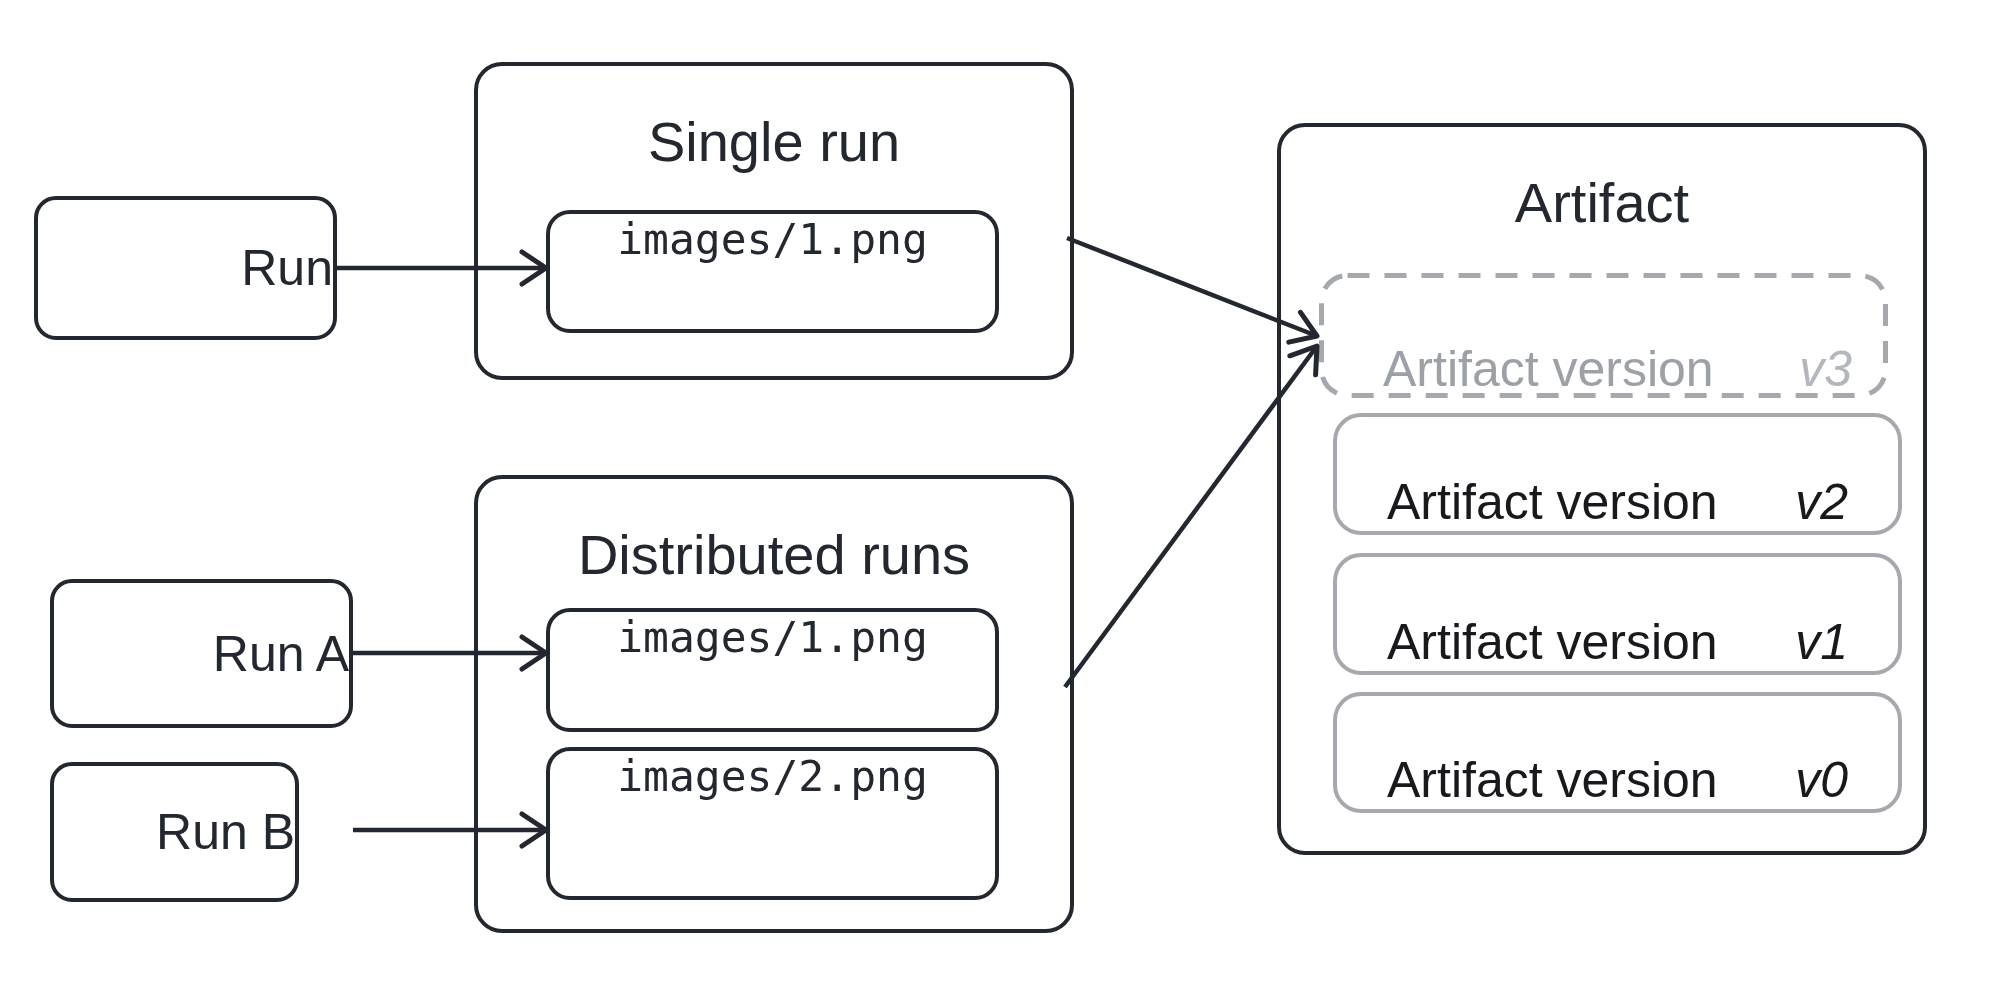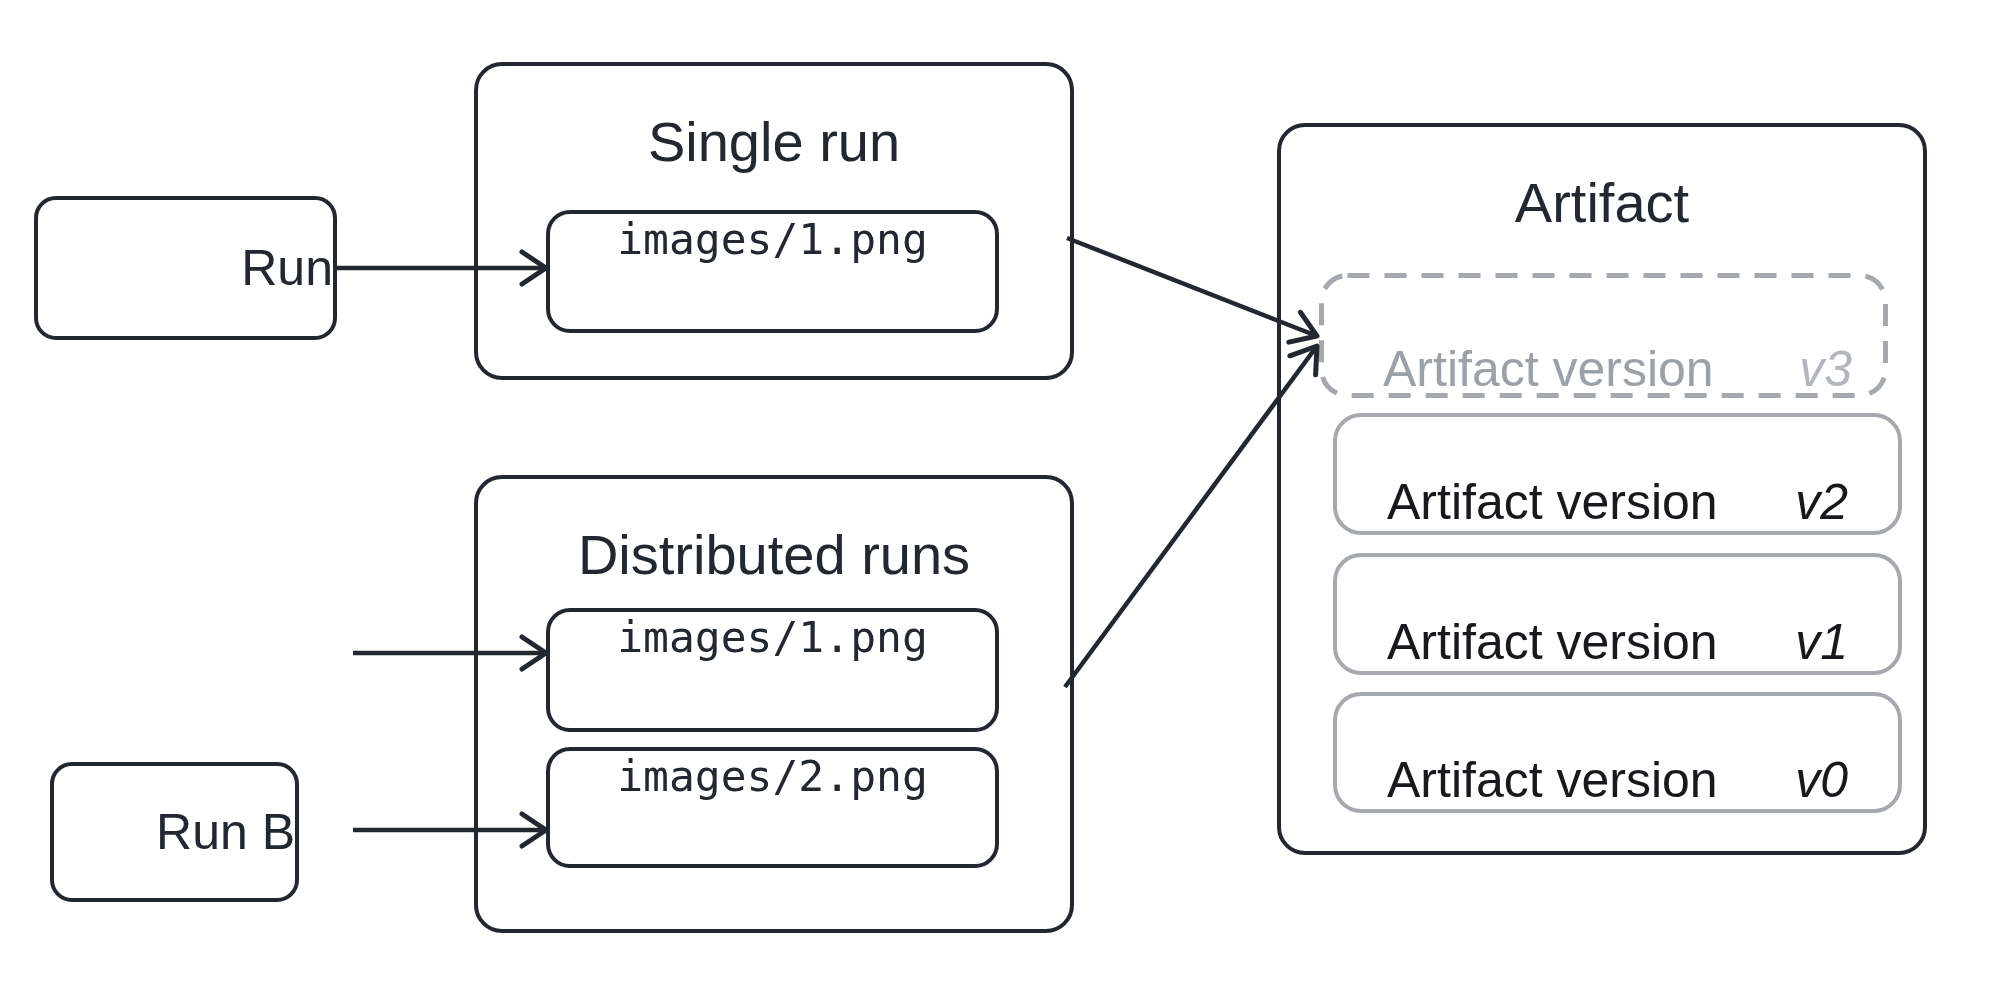--- a/index.html
+++ b/index.html
@@ -50,21 +50,21 @@
     border-radius:24px;
     background:#ffffff;
     box-sizing:border-box;
     display:flex;align-items:flex-start;justify-content:center;
     font-family:"DejaVu Sans Mono","Liberation Mono",monospace;
     font-size:43px;color:#23272f;
     white-space:nowrap;
   }
   #file-single-1{left:546px;top:210px;width:453px;height:123px;}
   #file-dist-1{left:546px;top:608px;width:453px;height:124px;}
-  #file-dist-2{left:546px;top:747px;width:453px;height:121px;}
+  #file-dist-2{left:546px;top:747px;width:453px;height:153px;}
   
   .version{
     position:absolute;
     left:1319px;width:569px;
     border:4px solid #a5a8ad;
     border-radius:28px;
     background:#ffffff;
     box-sizing:border-box;
     display:flex;align-items:flex-end;justify-content:space-between;
     padding:0 50px;
@@ -106,20 +106,23 @@
   <div class="group" id="group-distributed">
     <div class="group-title">Distributed runs</div>
   </div>
   <div class="file-box" id="file-dist-1">
     <span>images/1.png</span>
   </div>
   <div class="file-box" id="file-dist-2">
     <span>images/2.png</span>
   </div>
 
+  <div class="node" id="node-run-a">
+    <span>Run A</span>
+  </div>
   <div class="node" id="node-run-b">
     <span>Run B</span>
   </div>
 
   <div class="group" id="group-artifact">
     <div class="group-title">Artifact</div>
   </div>
 
   <div class="version" id="version-v3">
     <span class="vlabel">Artifact version</span>

